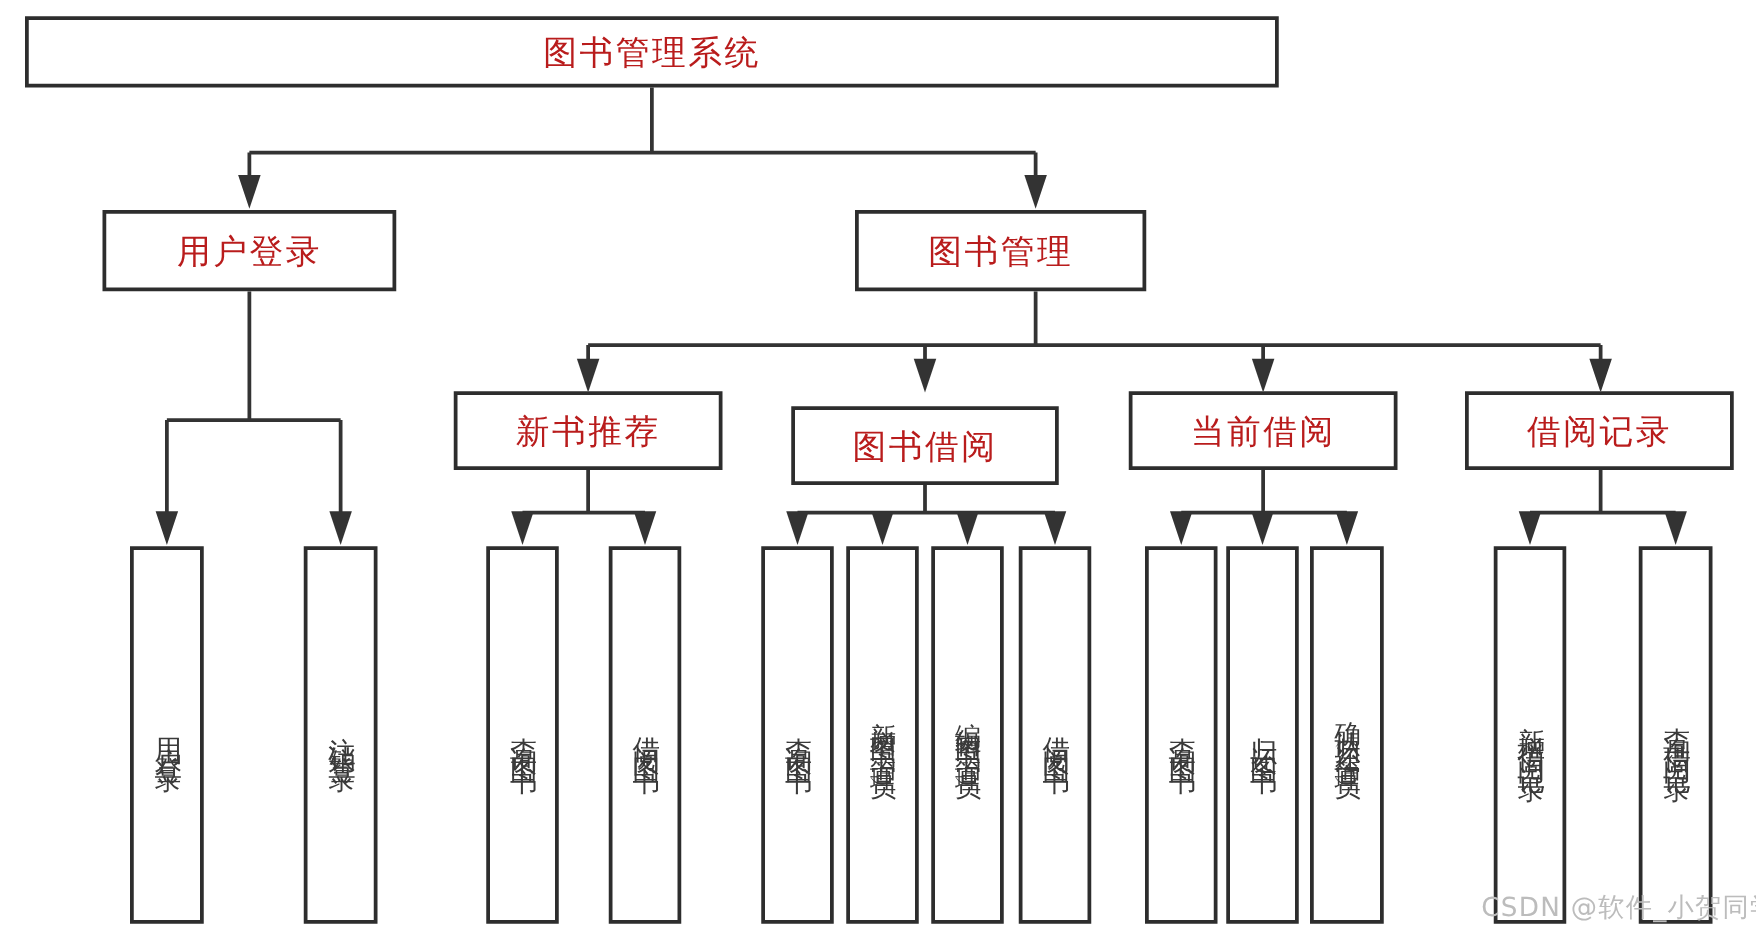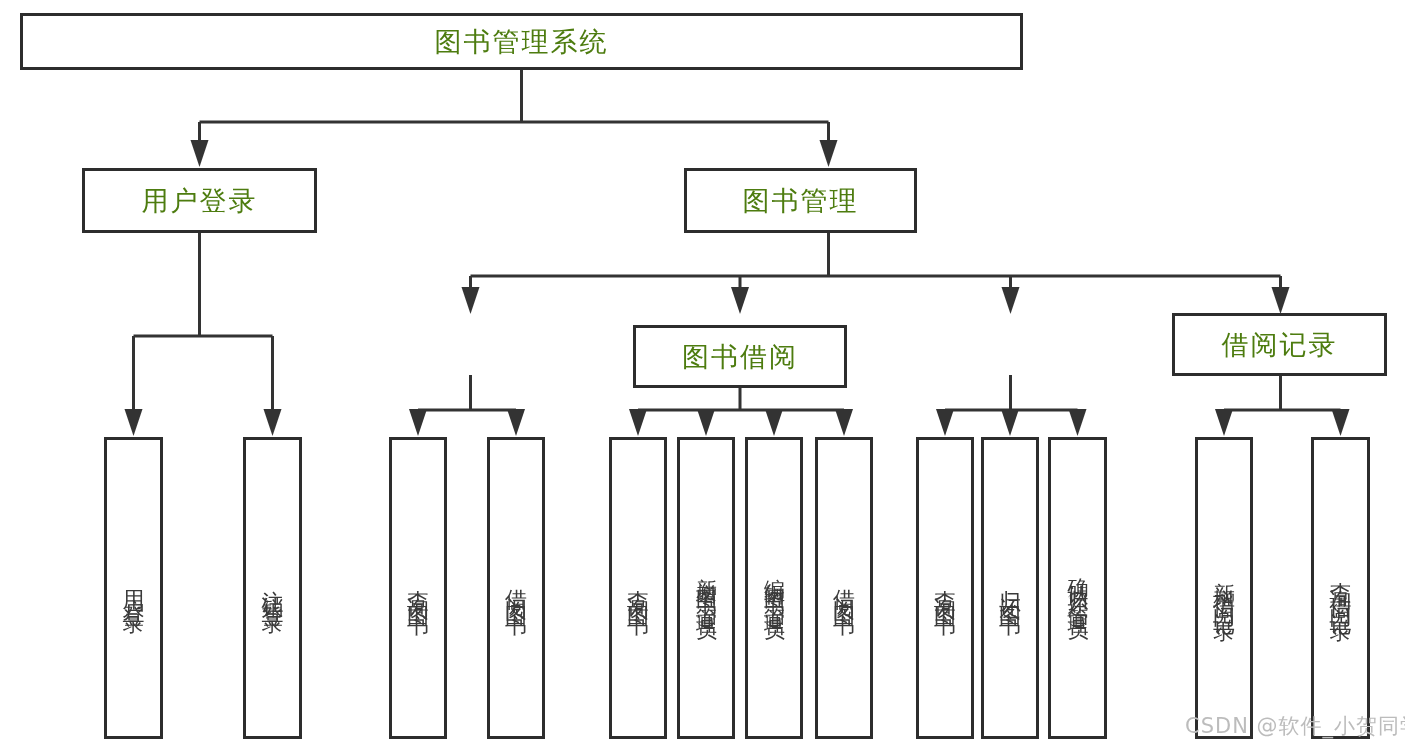--- a/index.html
+++ b/index.html
@@ -28,21 +28,21 @@
   .hnode {
     position: absolute;
     box-sizing: border-box;
     background: #ffffff;
     border: 3px solid #2d2d2d;
     display: flex;
     align-items: center;
     justify-content: center;
     font-size: 27px;
     letter-spacing: 2px;
-    color: #4d7c0f;
+    color: #b91c1c;
     white-space: nowrap;
   }
   .leaf {
     position: absolute;
     box-sizing: border-box;
     top: 437px;
     height: 302px;
     background: #ffffff;
     border: 3px solid #2d2d2d;
     display: flex;
@@ -106,21 +106,23 @@
       <polygon points="1215,409 1233,409 1224,436"></polygon>
       <polygon points="1331.5,409 1349.5,409 1340.5,436"></polygon>
     </g>
   </svg>
 
   <div class="hnode" style="left:20px; top:13px; width:1003px; height:57px;">图书管理系统</div>
 
   <div class="hnode" style="left:82px; top:168px; width:235px; height:65px;">用户登录</div>
   <div class="hnode" style="left:684px; top:168px; width:233px; height:65px;">图书管理</div>
 
+  <div class="hnode" style="left:363px; top:313px; width:215px; height:63px;">新书推荐</div>
   <div class="hnode" style="left:633px; top:313px; width:214px; height:63px;margin-top:12px;">图书借阅</div>
+  <div class="hnode" style="left:903px; top:313px; width:215px; height:63px;">当前借阅</div>
   <div class="hnode" style="left:1172px; top:313px; width:215px; height:63px;">借阅记录</div>
 
   <div class="leaf" style="left:104px; width:59px;">
     <span class="vtext">用户登录</span>
   </div>
   <div class="leaf" style="left:243px; width:59px;">
     <span class="vtext">注销登录</span>
   </div>
 
   <div class="leaf" style="left:389px; width:58px;">

